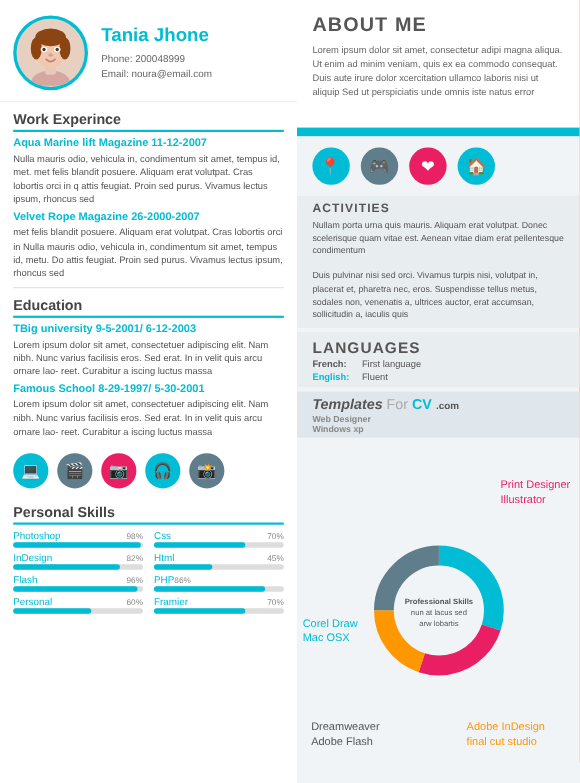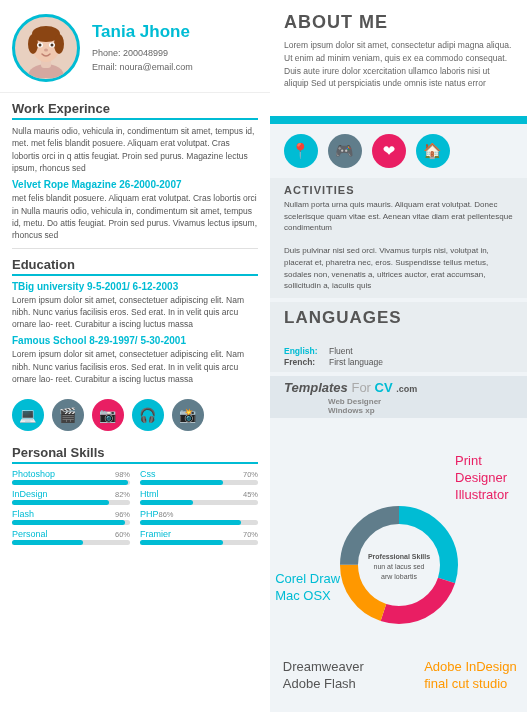--- a/index.html
+++ b/index.html
@@ -209,25 +209,25 @@
       line-height: 1.45;
     }
 
     
     .languages-section {
       background: #e8edf0;
       padding: 6px 14px 4px 14px;
       margin-bottom: 4px;
     }
     .languages-title {
-      font-size: 17px;
+      font-size: 14px;
       font-weight: bold;
       color: #555;
       letter-spacing: 1px;
-      margin-bottom: 18px;
+      margin-bottom: 2px;
     }
     .lang-item {
       display: flex;
       font-size: 8.5px;
       margin-bottom: 1px;
     }
     .lang-name {
       font-weight: bold;
       min-width: 45px;
     }
@@ -240,36 +240,35 @@
       background: #e0e7ec;
       padding: 4px 14px 3px 14px;
       font-size: 13px;
       font-weight: bold;
       color: #555;
     }
     .logo-sub {
       font-size: 8px;
       color: #888;
       margin-top: 2px;
-      margin-left: 44px;
     }
 
     
     .donut-area {
       flex: 1;
       position: relative;
       display: flex;
       align-items: center;
       justify-content: center;
       background: #f0f4f7;
       overflow: hidden;
     }
     .donut-label {
       position: absolute;
-      font-size: 13px;
+      font-size: 10px;
       color: #555;
       line-height: 1.3;
     }
 
     .divider {
       height: 1px;
       background: #e0e0e0;
       margin: 0 12px;
     }
   </style>
@@ -312,21 +311,22 @@
           <span>Phone:</span>
           <span>200048999</span><br>
           <span>Email:</span>
           <span>noura@email.com</span>
         </div>
       </div>
     </div>
 
     <div class="section">
       <div class="section-title">Work Experince</div>
-      <div class="body-text">Nulla mauris odio, vehicula in, condimentum sit amet, tempus id, met. met felis blandit posuere. Aliquam erat volutpat. Cras lobortis orci in q attis feugiat. Proin sed purus. Magazine lectus ipsum, rhoncus sed</div>
+      <div class="subsection-title">Aqua Marine lift Magazine 11-12-2007</div>
+      <div class="body-text">Nulla mauris odio, vehicula in, condimentum sit amet, tempus id, met. met felis blandit posuere. Aliquam erat volutpat. Cras lobortis orci in q attis feugiat. Proin sed purus. Vivamus lectus ipsum, rhoncus sed</div>
       <div class="subsection-title">Velvet Rope Magazine 26-2000-2007</div>
       <div class="body-text">met felis blandit posuere. Aliquam erat volutpat. Cras lobortis orci in Nulla mauris odio, vehicula in, condimentum sit amet, tempus id, metu. Do attis feugiat. Proin sed purus. Vivamus lectus ipsum, rhoncus sed</div>
     </div>
 
     <div class="divider"></div>
 
     <div class="section">
       <div class="section-title">Education</div>
       <div class="subsection-title">TBig university 9-5-2001/ 6-12-2003</div>
       <div class="body-text">Lorem ipsum dolor sit amet, consectetuer adipiscing elit. Nam nibh. Nunc varius facilisis eros. Sed erat. In in velit quis arcu ornare lao- reet. Curabitur a iscing luctus massa</div>
@@ -440,26 +440,26 @@
     </div>
 
     <div class="activities-section">
       <div class="activities-title">ACTIVITIES</div>
       <div class="activities-text">Nullam porta urna quis mauris. Aliquam erat volutpat. Donec scelerisque quam vitae est. Aenean vitae diam erat pellentesque condimentum<br><br>Duis pulvinar nisi sed orci. Vivamus turpis nisi, volutpat in, placerat et, pharetra nec, eros. Suspendisse tellus metus, sodales non, venenatis a, ultrices auctor, erat accumsan, sollicitudin a, iaculis quis</div>
     </div>
 
     <div class="languages-section">
       <div class="languages-title">LANGUAGES</div>
       <div class="lang-item">
+        <span class="lang-name" style="color:#555">French:</span>
+        <span class="lang-desc">First language</span>
+      </div>
+      <div class="lang-item">
         <span class="lang-name" style="color:#00bcd4">English:</span>
         <span class="lang-desc">Fluent</span>
-      </div>
-      <div class="lang-item">
-        <span class="lang-name" style="color:#555">French:</span>
-        <span class="lang-desc">First language</span>
       </div>
     </div>
 
     <div class="templates-logo">
       <span style="font-style:italic;font-weight:bold;color:#555">Templates</span>
       <span style="color:#aaa;font-weight:normal"> For</span>
       <span style="color:#00bcd4;font-weight:bold"> CV</span>
       <span style="color:#555;font-size:9px">.com</span>
       <div class="logo-sub">
         <span>Web Designer</span><br>

